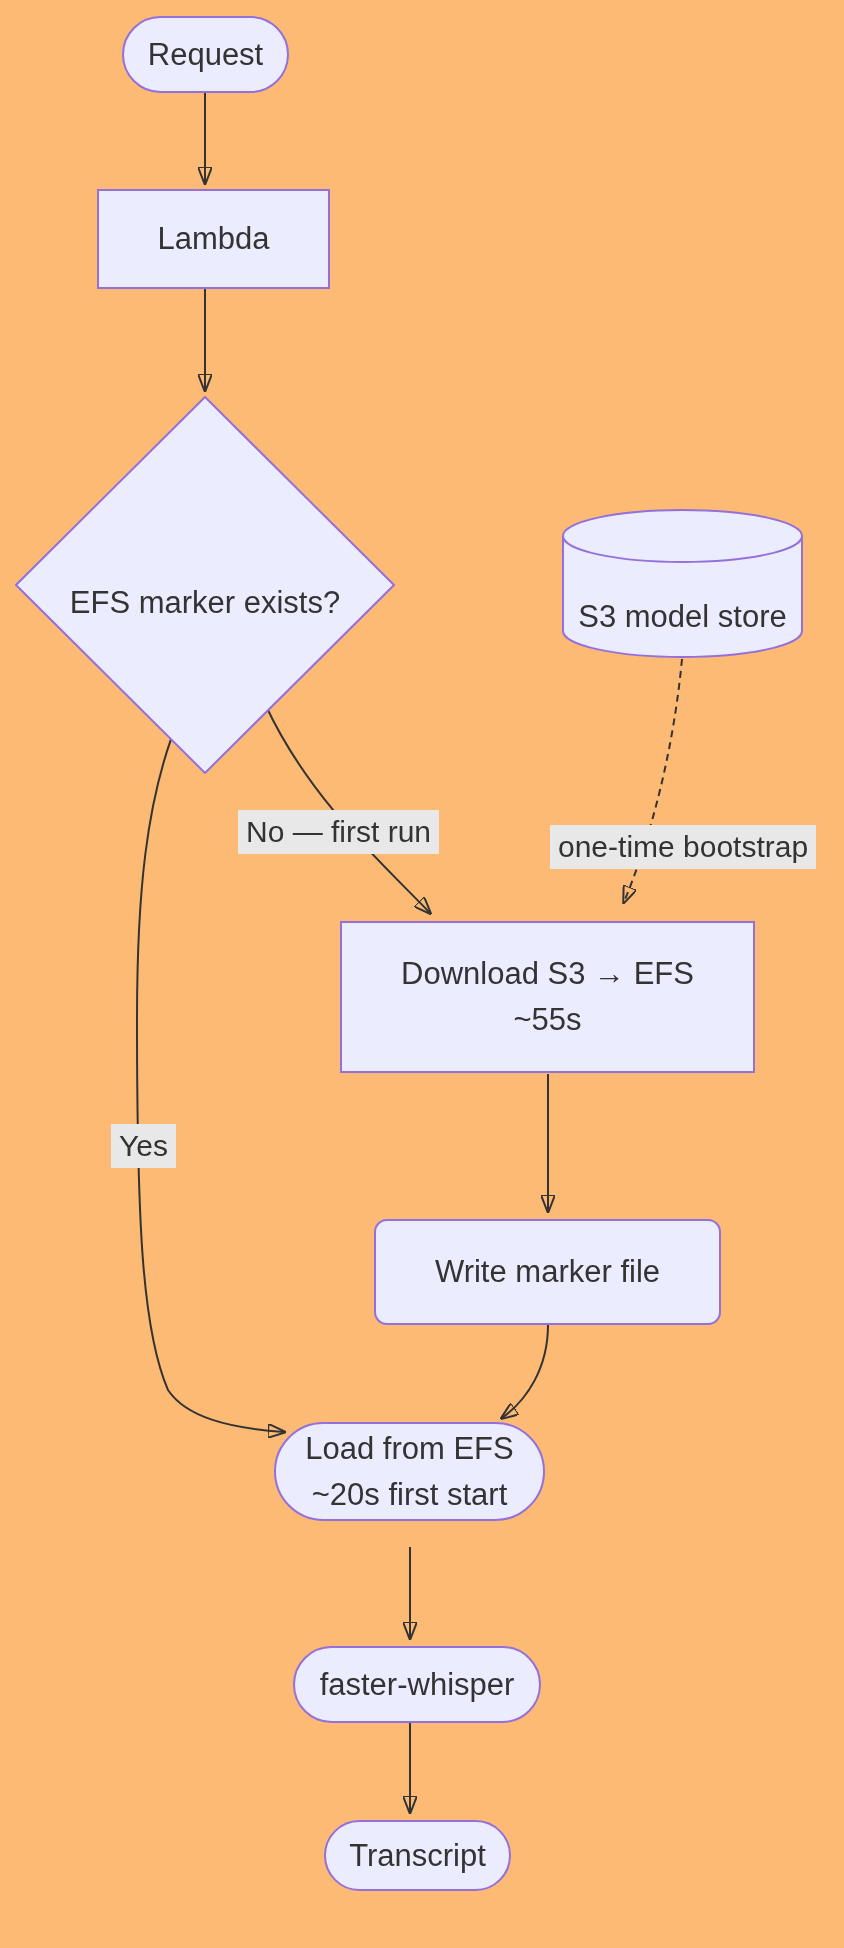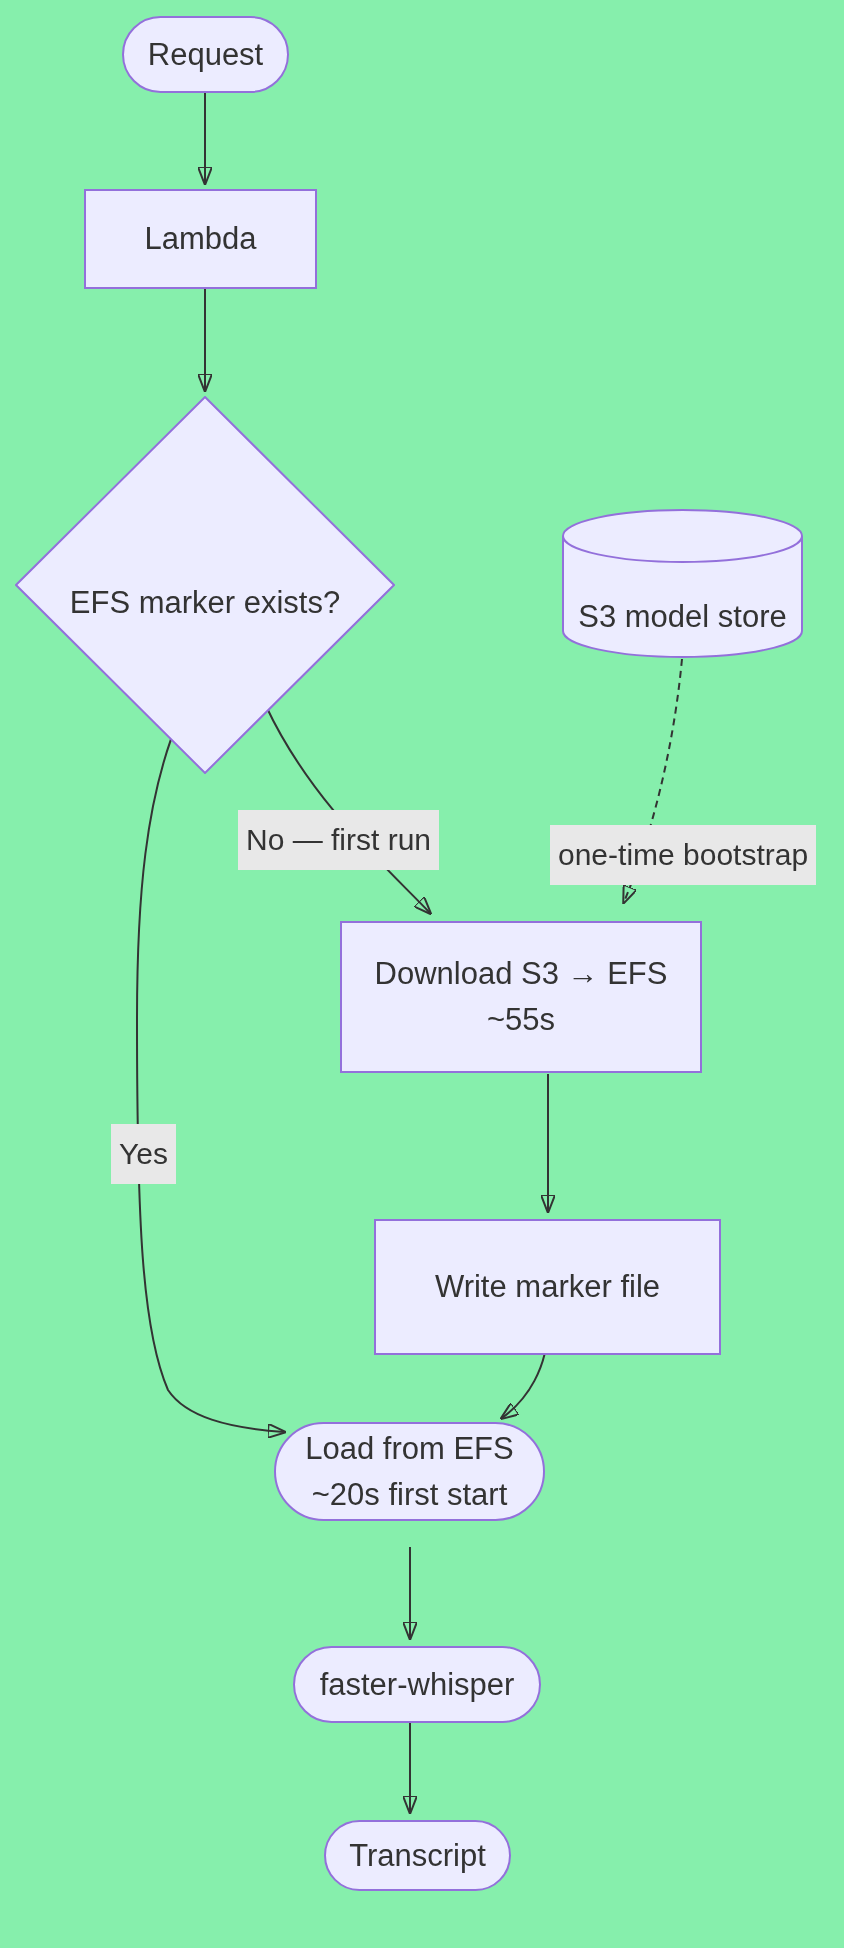--- a/index.html
+++ b/index.html
@@ -4,21 +4,21 @@
 <style>
   html, body {
     margin: 0;
     padding: 0;
     background: #ffffff;
   }
   .canvas {
     position: relative;
     width: 844px;
     height: 1948px;
-    background: #86efac;
+    background: #fdba74;
     font-family: "Liberation Sans", sans-serif;
     color: #333333;
     overflow: hidden;
   }
   svg.edges {
     position: absolute;
     left: 0; top: 0;
     width: 844px; height: 1948px;
   }
   svg.edges path {
@@ -61,21 +61,21 @@
   }
   .node-shape .shape-label {
     position: relative;
     margin-top: 35px;
   }
   .edge-label {
     position: absolute;
     background: #e8e8e8;
     font-size: 30px;
     line-height: 44px;
-    padding: 8px 8px;
+    padding: 0 8px;
     white-space: nowrap;
     color: #333333;
   }
 </style>
 </head>
 <body>
 
 <div class="canvas">
 
   <svg class="edges" viewBox="0 0 844 1948" aria-hidden="true">
@@ -92,45 +92,45 @@
     <path d="M548,1074 L548,1211" marker-end="url(#arrow)"></path>
     <path d="M548,1325 C548,1368 527,1400 502,1418" marker-end="url(#arrow)"></path>
     <path d="M410,1547 L410,1638" marker-end="url(#arrow)"></path>
     <path d="M410,1723 L410,1812" marker-end="url(#arrow)"></path>
   </svg>
 
   <div class="node stadium" style="left:122px; top:16px; width:167px; height:77px;">
     <span>Request</span>
   </div>
 
-  <div class="node" style="left:84px; top:189px; width:233px; height:100px;">
+  <div class="node" style="left:97px; top:189px; width:233px; height:100px;">
     <span>Lambda</span>
   </div>
 
   <div class="node-shape" style="left:15px; top:396px; width:380px; height:378px;">
     <svg width="380" height="378" viewBox="0 0 380 378">
       <polygon points="190,1 379,189 190,377 1,189" fill="#ECECFF" stroke="#9370DB" stroke-width="2"></polygon>
     </svg>
     <span class="shape-label">EFS marker exists?</span>
   </div>
 
   <div class="node-shape" style="left:562px; top:509px; width:241px; height:149px; padding-top:32px;">
     <svg width="241" height="149" viewBox="0 0 241 149">
       <path d="M1,27 v95 a119.5,26 0 0 0 239,0 v-95" fill="#ECECFF" stroke="#9370DB" stroke-width="2"></path>
       <ellipse cx="120.5" cy="27" rx="119.5" ry="26" fill="#ECECFF" stroke="#9370DB" stroke-width="2"></ellipse>
     </svg>
     <span class="shape-label">S3 model store</span>
   </div>
 
-  <div class="node" style="left:340px; top:921px; width:362px; height:152px;">
+  <div class="node" style="left:340px; top:921px; width:415px; height:152px;">
     <span>Download S3 → EFS</span>
     <span>~55s</span>
   </div>
 
-  <div class="node" style="left:374px; top:1219px; width:347px; height:136px;">
+  <div class="node" style="left:374px; top:1219px; width:347px; height:106px;border-radius:13px;">
     <span>Write marker file</span>
   </div>
 
   <div class="node stadium" style="left:274px; top:1422px; width:271px; height:99px;">
     <span>Load from EFS</span>
     <span>~20s first start</span>
   </div>
 
   <div class="node stadium" style="left:293px; top:1646px; width:248px; height:77px;">
     <span>faster-whisper</span>

